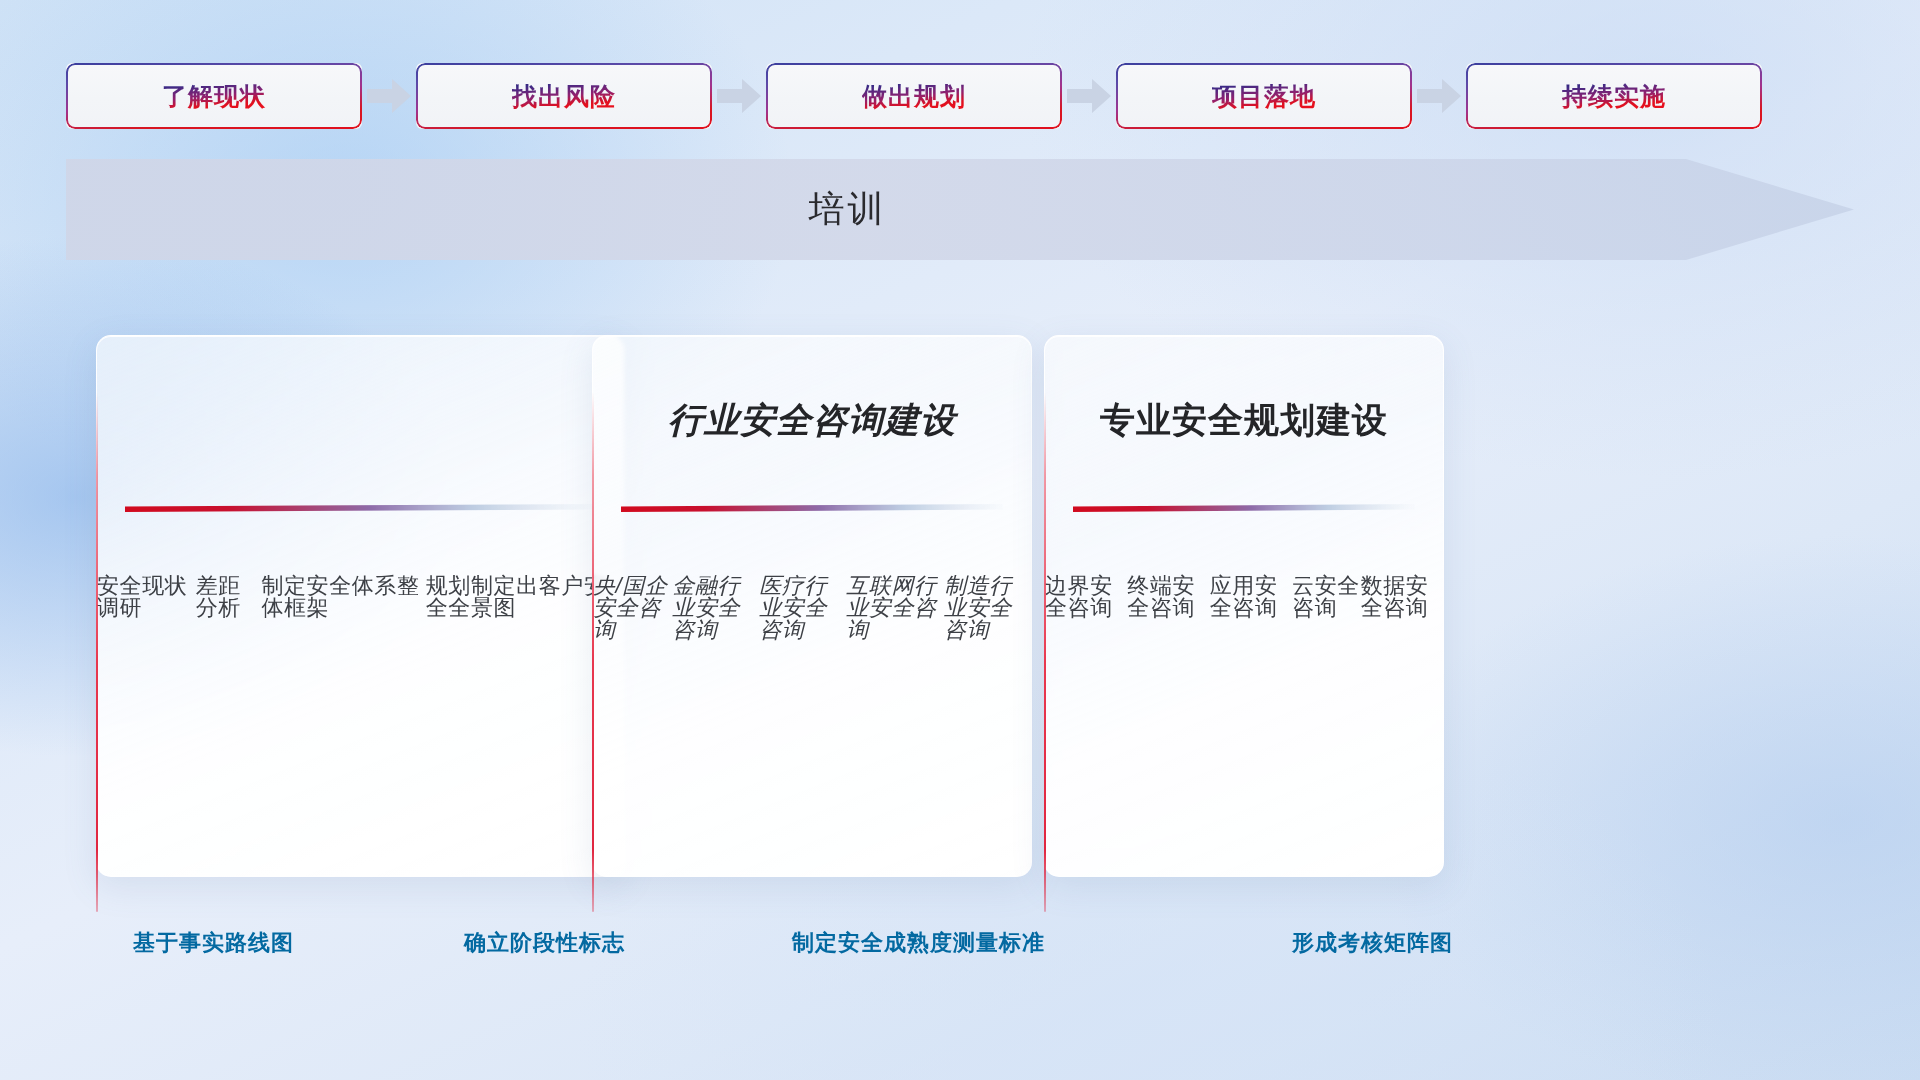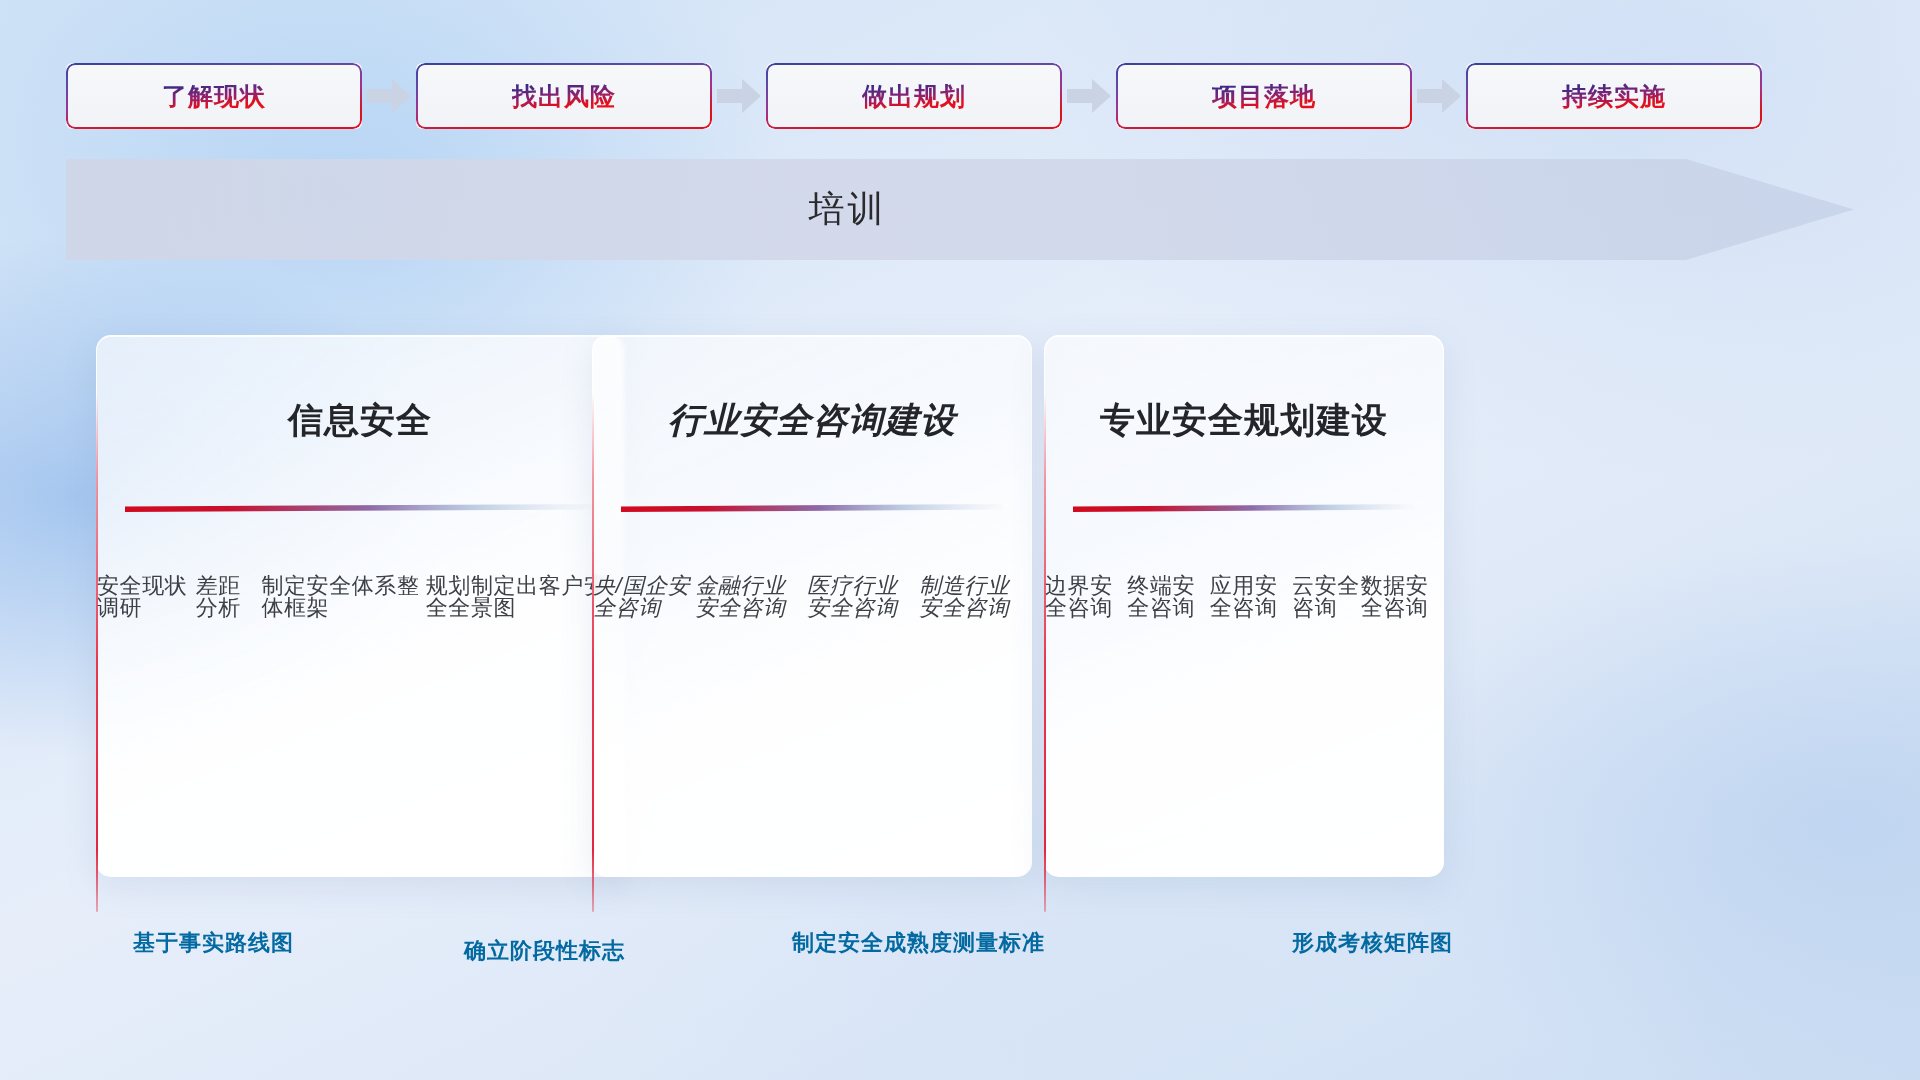--- a/index.html
+++ b/index.html
@@ -100,21 +100,21 @@
     font-size:22px; color:#3d4046; line-height:1; padding:11px 0; letter-spacing:0.6px;
   }
 
   
   .foot { position:absolute; left:0; top:928px; width:1920px; height:46px; }
   .foot-label {
     position:absolute; top:0; font-size:22px; font-weight:700;
     color:#0369a1; letter-spacing:1px; white-space:nowrap;
   }
   #foot-0 { left:133px; }
-  #foot-1 { left:464px;margin-top:8px; }
+  #foot-1 { left:464px; }
   #foot-2 { left:792px; }
   #foot-3 { left:1292px; }
 </style>
 </head>
 <body>
 
 <div class="steps">
 
   <div class="step-box">
     <span class="step-label">了解现状</span>
@@ -170,21 +170,20 @@
     <path d="M0 0 H1620 L1788 50.5 L1620 101 H0 Z" fill="url(#bg-grad)"></path>
   </svg>
   <div class="banner-title">培训</div>
 </div>
 
 <div class="cards">
 
   <div class="card" id="card-1">
     <div class="card-head">
       <div class="card-title">
-        <span class="ln">信息安全</span>
       </div>
     </div>
     <div class="divider">
       <svg viewBox="0 0 470 8" preserveAspectRatio="none">
         <defs>
           <linearGradient id="dv1" x1="0" y1="0" x2="1" y2="0">
             <stop offset="0%" stop-color="#d10a1e"></stop>
             <stop offset="22%" stop-color="#c8102e"></stop>
             <stop offset="52%" stop-color="#8e6aa8"></stop>
             <stop offset="74%" stop-color="#a9bcd8" stop-opacity="0.75"></stop>
@@ -219,20 +218,21 @@
             <stop offset="100%" stop-color="#cfdbe9" stop-opacity="0.05"></stop>
           </linearGradient>
         </defs>
         <path d="M0 2.4 L470 0 L470 5.6 L0 8 Z" fill="url(#dv2)"></path>
       </svg>
     </div>
     <div class="card-list">
       <div class="card-item">央/国企安全咨询</div>
       <div class="card-item">金融行业安全咨询</div>
       <div class="card-item">医疗行业安全咨询</div>
+      <div class="card-item">互联网行业安全咨询</div>
       <div class="card-item">制造行业安全咨询</div>
     </div>
   </div>
 
   <div class="card" id="card-3">
     <div class="card-head">
       <div class="card-title">
         <span class="ln">专业安全规划建设</span>
       </div>
     </div>

